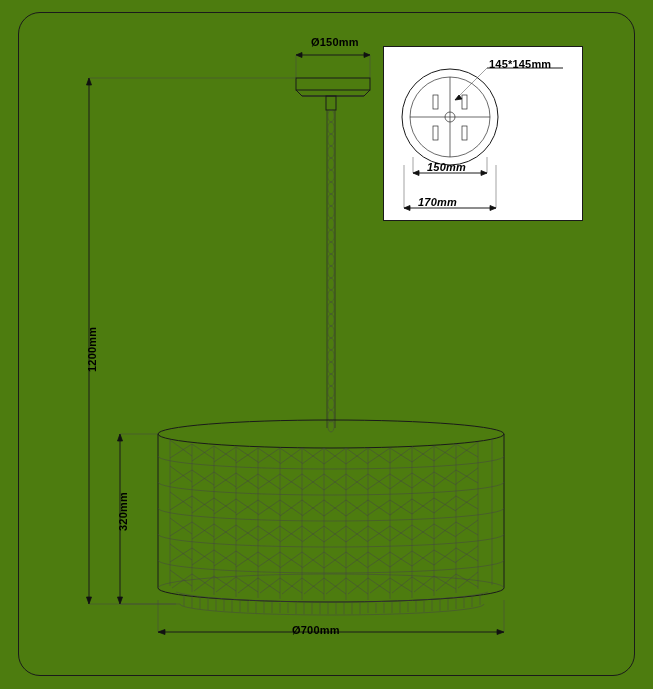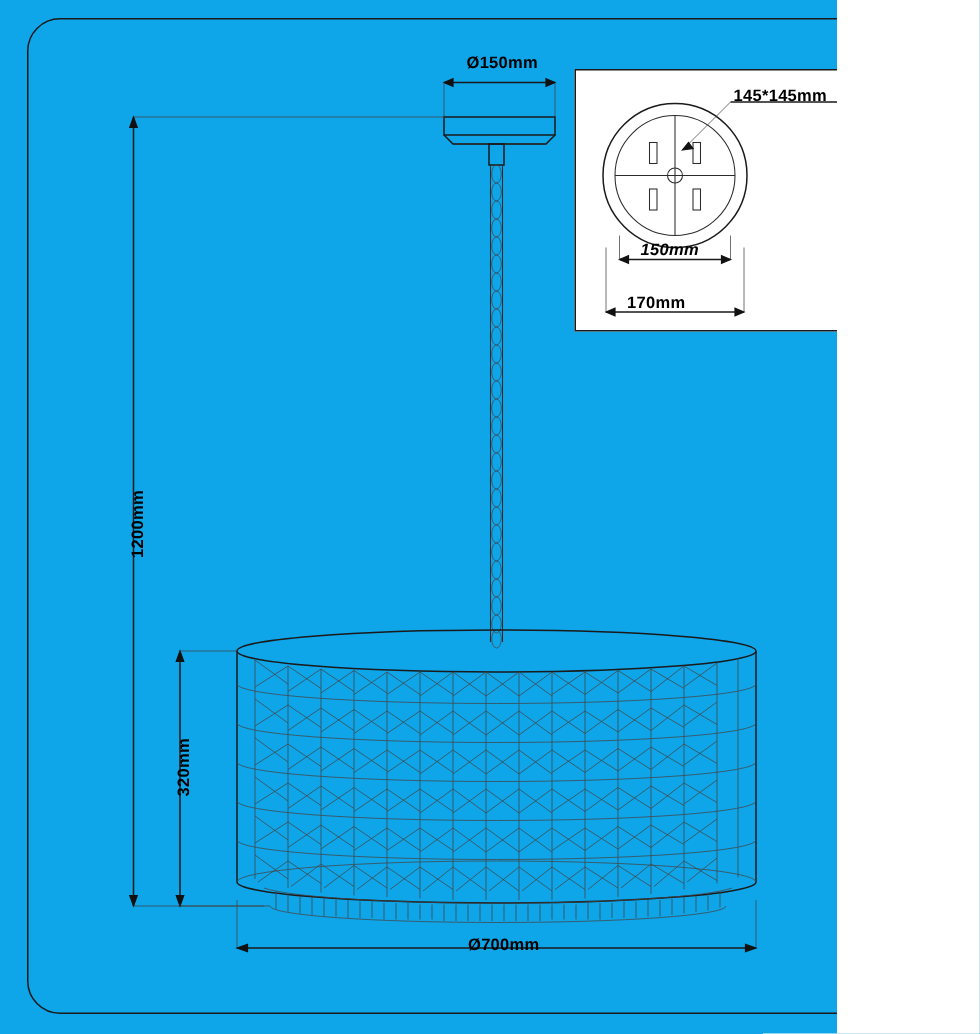--- a/index.html
+++ b/index.html
@@ -5,23 +5,23 @@
   html, body {
     margin: 0;
     padding: 0;
     background: #ffffff;
   }
   body {
     font-family: "Liberation Sans", sans-serif;
   }
   #sheet {
     position: relative;
-    width: 558px;
+    width: 653px;
     height: 689px;
-    background: #0ea5e9;
+    background: #4d7c0f;
     overflow: hidden;
   }
   .border-frame {
     position: absolute;
     left: 18px;
     top: 12px;
     width: 617px;
     height: 664px;
     border: 1px solid #1a1a1a;
     border-radius: 22px;
@@ -236,21 +236,21 @@
     </g>
 
   </svg>
 
   <div class="dim-label" style="left:311px; top:36px;">Ø150mm</div>
 
   <div class="dim-label vert" style="left:86px; top:372px;">1200mm</div>
 
   <div class="dim-label vert" style="left:117px; top:531px;">320mm</div>
 
-  <div class="dim-label" style="left:312px; top:624px;">Ø700mm</div>
+  <div class="dim-label" style="left:292px; top:624px;">Ø700mm</div>
 
   <div class="dim-label" style="left:489px; top:58px;text-align:center;">145*145mm</div>
 
   <div class="dim-label" style="left:427px; top:161px;font-style:italic;">150mm</div>
 
-  <div class="dim-label" style="left:418px; top:196px;">170mm</div>
+  <div class="dim-label" style="left:418px; top:196px;font-style:italic;">170mm</div>
 
 </div>
 
 </body></html>

